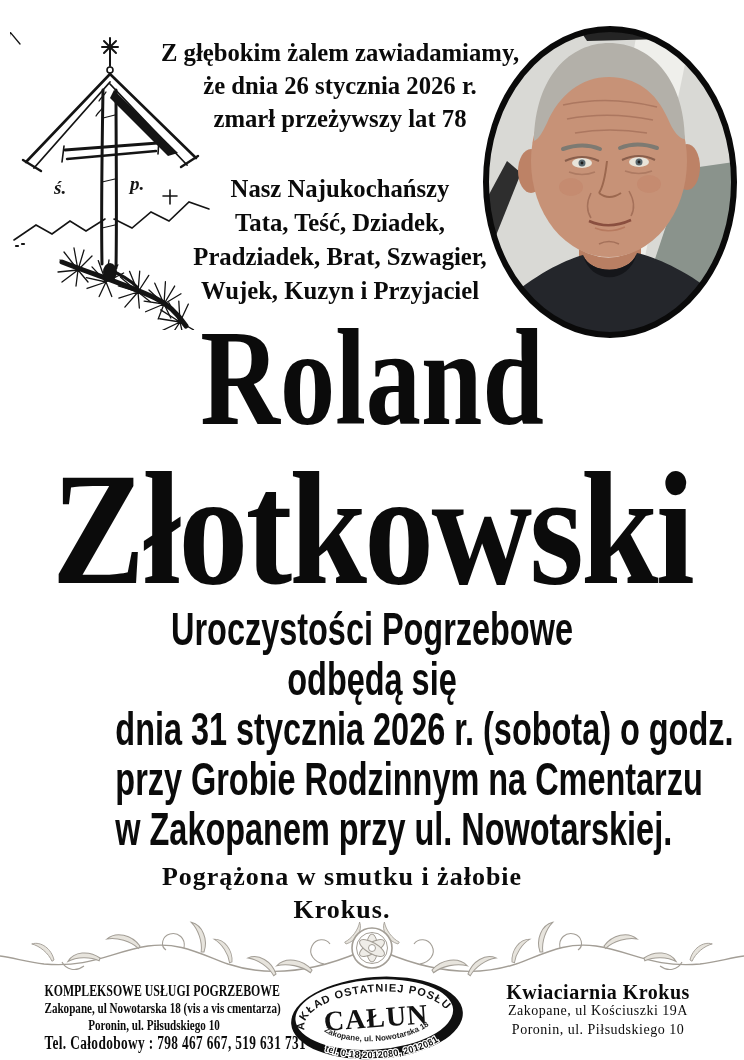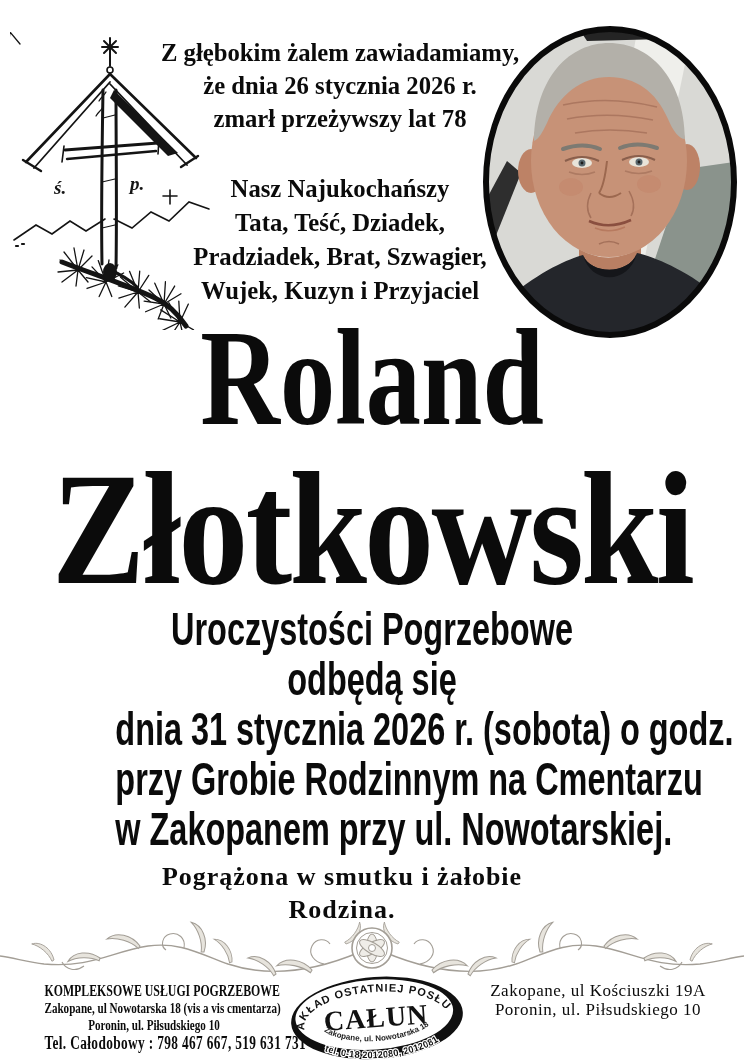--- a/index.html
+++ b/index.html
@@ -44,21 +44,21 @@
                font-weight:bold;transform:scaleX(.74);transform-origin:50% 0;}
   .fl-1{font-size:16px;line-height:18px;white-space:nowrap;}
   .fl-2{font-size:15px;line-height:17px;white-space:nowrap;}
   .fl-3{font-size:15px;line-height:17px;white-space:nowrap;}
   .fl-4{font-size:18px;line-height:19px;white-space:nowrap;letter-spacing:.5px;}
 
   .logo{position:absolute;left:288px;top:972px;width:178px;height:92px;}
 
   .footer-right{position:absolute;left:452px;top:982px;width:292px;text-align:center;letter-spacing:.5px;}
   .fr-name{font-size:20px;line-height:20px;font-weight:bold;white-space:nowrap;}
-  .fr-line{font-size:17px;line-height:18.5px;white-space:nowrap;}
+  .fr-line{font-size:14px;line-height:18.5px;white-space:nowrap;}
 </style>
 </head>
 <body>
 
 <div class="page">
 
   <svg class="shrine" viewBox="0 0 202 298" aria-hidden="true">
     <g stroke="#141414" fill="none" stroke-linecap="round">
       <g>
         <path d="M100,6 L100,34 M92,15 L108,15 M94,9 L106,21 M106,9 L94,21" stroke-width="2"></path>
@@ -172,21 +172,21 @@
   <div class="ceremony">
     <div>Uroczystości Pogrzebowe</div>
     <div>odbędą się</div>
     <div>dnia 31 stycznia 2026 r. (sobota) o godz. 11:00</div>
     <div>przy Grobie Rodzinnym na Cmentarzu</div>
     <div>w Zakopanem przy ul. Nowotarskiej.</div>
   </div>
 
   <div class="mourning">
     <div>Pogrążona w smutku i żałobie</div>
-    <div>Rodzina.</div>
+    <div>Krokus.</div>
   </div>
 
   <svg class="flourish" viewBox="0 0 744 68" aria-hidden="true">
     <defs>
       <path id="lf" d="M0,0 C6,-12 20,-18 30,-12 C20,-12 8,-6 2,2 Z"></path>
       <g id="vineR" stroke="#a39e96" fill="none" stroke-width="1.4">
         <path d="M384,34 C436,56 480,58 516,46 C548,34 566,24 596,28 C634,34 652,50 700,46 C716,44 730,40 744,38"></path>
         <path d="M420,46 c10,-2 16,-10 12,-18 c-4,-8 -14,-8 -18,-2" stroke-width="1.1"></path>
         <path d="M560,30 c-2,-10 6,-16 14,-14 c8,2 10,12 4,16" stroke-width="1.1"></path>
         <path d="M660,48 c8,6 18,4 22,-4" stroke-width="1.1"></path>
@@ -241,17 +241,18 @@
           <textPath href="#arcB" startOffset="50%" text-anchor="middle">Zakopane, ul. Nowotarska 18</textPath>
         </text>
         <text font-family="Liberation Sans, sans-serif" font-size="9.5" font-weight="bold" fill="#111" stroke="#ffffff" stroke-width="2.4" paint-order="stroke">
           <textPath href="#arcP" startOffset="50%" text-anchor="middle">tel. 0-18 2012080, 2012081</textPath>
         </text>
       </g>
     </svg>
   </div>
 
   <div class="footer-right">
+    <div class="fr-name">Kwiaciarnia Krokus</div>
     <div class="fr-line">Zakopane, ul Kościuszki 19A</div>
     <div class="fr-line">Poronin, ul. Piłsudskiego 10</div>
   </div>
 
 </div>
 
 </body></html>

